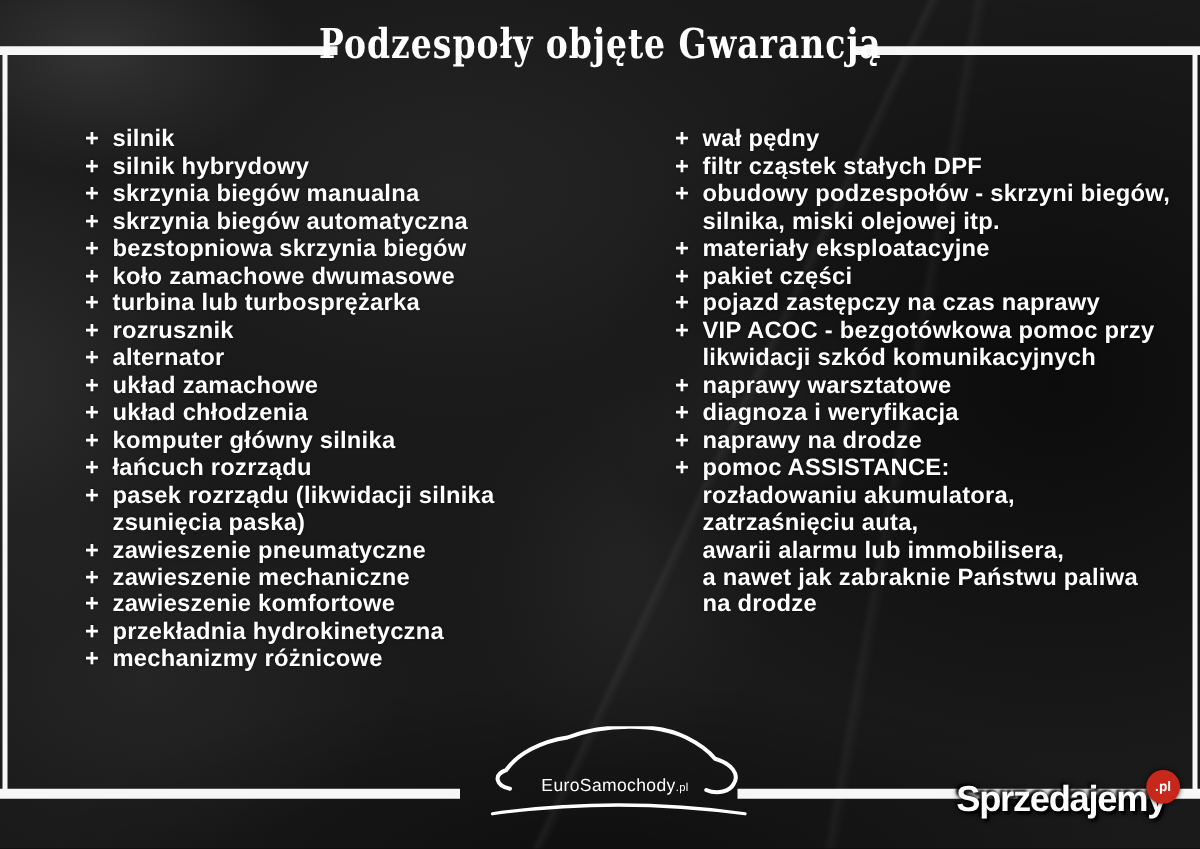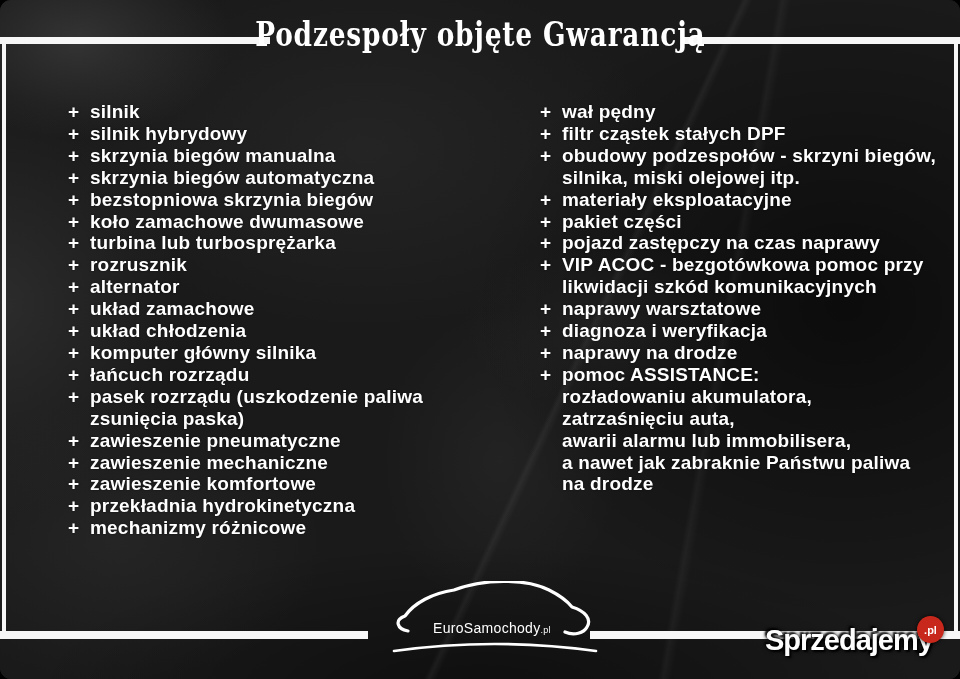--- a/index.html
+++ b/index.html
@@ -1,20 +1,19 @@
 <!DOCTYPE html>
 <html><head>
 <meta charset="utf-8">
 <style>
   html,body{margin:0;padding:0;background:#000;}
   .poster{
     position:relative;width:960px;height:679px;overflow:hidden;
     background:#151515;
     font-family:"Liberation Sans",sans-serif;
-    border-radius:11px;
     -webkit-font-smoothing:antialiased;
   }
   
   .bg{
     position:absolute;inset:0;
     background:
       linear-gradient(115deg, rgba(255,255,255,0) 58%, rgba(255,255,255,0.05) 58.4%, rgba(255,255,255,0) 59%),
       linear-gradient(100deg, rgba(255,255,255,0) 72%, rgba(255,255,255,0.04) 72.5%, rgba(255,255,255,0) 73.3%),
       radial-gradient(ellipse 220px 140px at 8% 6%, rgba(90,90,90,0.40), rgba(0,0,0,0) 70%),
       radial-gradient(ellipse 260px 300px at 0% 45%, rgba(85,85,85,0.30), rgba(0,0,0,0) 70%),
@@ -141,21 +140,21 @@
       <div class="row">
         <span class="bullet">+</span>
         <span>komputer główny silnika</span>
       </div>
       <div class="row">
         <span class="bullet">+</span>
         <span>łańcuch rozrządu</span>
       </div>
       <div class="row">
         <span class="bullet">+</span>
-        <span>pasek rozrządu (uszkodzenie paliwa</span>
+        <span>pasek rozrządu (likwidacji silnika</span>
       </div>
       <div class="row">
         <span class="bullet"></span>
         <span>zsunięcia paska)</span>
       </div>
       <div class="row">
         <span class="bullet">+</span>
         <span>zawieszenie pneumatyczne</span>
       </div>
       <div class="row">

